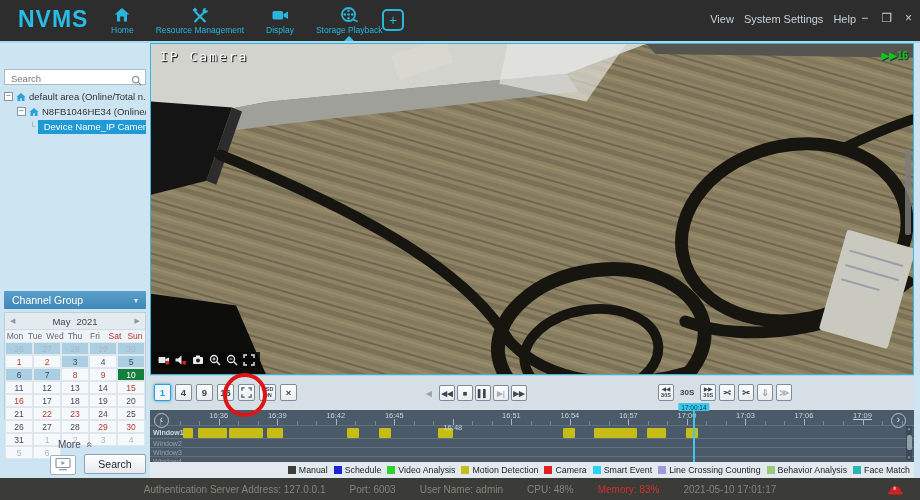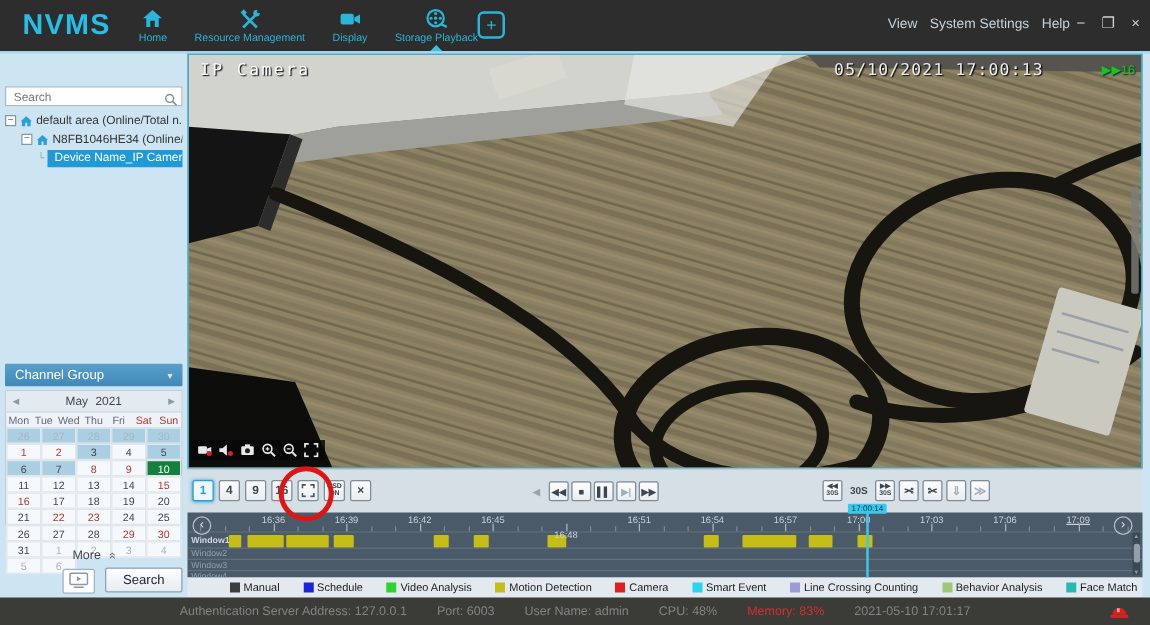--- a/index.html
+++ b/index.html
@@ -49,21 +49,21 @@
   .cal-cell.sel{background:#15803d;color:#fff}
   .more{position:absolute;left:0;top:396px;width:150px;text-align:center;font-size:10px;color:#445;cursor:pointer}
   .more-chev{display:inline-block;transform:rotate(90deg);margin-left:3px;color:#667;font-size:10px}
   .mon-btn{position:absolute;left:50px;top:412px;width:26px;height:20px;background:#fff;border:1px solid #9fb2c2;border-radius:2px;display:flex;align-items:center;justify-content:center;cursor:pointer;padding:0}
   .search-btn{position:absolute;left:84px;top:411px;width:62px;height:20px;background:linear-gradient(#fefefe,#e7ecf0);border:1px solid #8fa2b2;border-radius:2px;font-size:10.5px;color:#223;cursor:pointer;font-family:"Liberation Sans",sans-serif}
   
   .video{position:absolute;left:150px;top:43px;width:764px;height:332px;border:1px solid #38b6e0;box-sizing:border-box;background:#8d8264;overflow:hidden}
   .scene{position:absolute;left:0;top:0;width:100%;height:100%}
   .osd-title{position:absolute;left:9px;top:5px;font-family:"DejaVu Sans Mono",monospace;font-size:13px;color:#fff;text-shadow:1px 1px 1px #000;letter-spacing:2px}
   .osd-time{position:absolute;right:78px;top:5px;font-family:"DejaVu Sans Mono",monospace;font-size:13px;color:#eee;text-shadow:1px 1px 1px #000;letter-spacing:1px}
-  .osd-speed{position:absolute;right:5px;top:6px;color:#17c31d;font-size:10px;font-weight:normal;text-shadow:1px 1px 1px #033}
+  .osd-speed{position:absolute;right:5px;top:6px;color:#17c31d;font-size:10px;font-weight:bold;text-shadow:1px 1px 1px #033}
   .vtoolbar{position:absolute;left:2px;bottom:6px;height:16px;background:rgba(8,8,8,.85);display:flex;align-items:center;gap:5px;padding:0 5px}
   .vt-icon{width:12px;height:12px;cursor:pointer}
   .vt-icon svg{width:100%;height:100%;display:block}
   .vscroll{position:absolute;right:2px;top:105px;width:6px;height:86px;background:rgba(125,125,122,.8);border-radius:2px;cursor:pointer}
   
   .controls{position:absolute;left:150px;top:375px;width:764px;height:35px;background:#d6dfe5;border-top:1px solid #c2ccd2;box-sizing:border-box}
   .cbtn{background:linear-gradient(#fdfdfd,#e9edf0);border:1px solid #7e8c98;border-radius:2px;color:#3a4650;font-size:9.5px;font-weight:bold;display:flex;align-items:center;justify-content:center;box-sizing:border-box;padding:0;cursor:pointer;font-family:"Liberation Sans",sans-serif}
   .grid-cluster{position:absolute;left:4px;top:8px;display:flex;gap:4px;align-items:center}
   .grid-cluster .cbtn{width:17px;height:17px}
   .cbtn.active{border:1px solid #2a9fd8;color:#2a9fd8;background:#eef7fc;box-shadow:0 0 3px #2a9fd8}
@@ -91,21 +91,21 @@
   .tl-row.r0{height:13px}.tl-row.r1{height:9px}.tl-row.r2{height:9px}.tl-row.r3{height:9px}
   .tl-row-label{position:absolute;left:3px;top:1px;font-size:7px;color:#93a1ad;z-index:3}
   .tl-row.r0 .tl-row-label{color:#cdd8e0;font-weight:bold;top:2.5px}
   .tl-seg{position:absolute;top:1.5px;height:10px;background:#c6be16;border-radius:1px;cursor:pointer}
   .playhead{position:absolute;top:0;bottom:0;width:2px;background:#3cc8ec;z-index:6;transform:translateX(-50%);cursor:col-resize}
   .ph-label{position:absolute;top:-7px;transform:translateX(-50%);background:#3cc8ec;color:#06364a;font-size:6.5px;padding:0.5px 3px;border-radius:1px;z-index:45;white-space:nowrap}
   .tl-scroll{position:absolute;right:2px;top:16px;width:6px;height:34px;background:#3b4955;z-index:7;cursor:pointer}
   .tl-thumb{position:absolute;left:0.5px;top:9px;width:5px;height:15px;background:#93a0ab;border-radius:2px}
   .tl-sarrow{position:absolute;left:0;width:6px;font-size:4.5px;color:#93a0ab;text-align:center;line-height:5px}
   
-  .legend{position:absolute;left:150px;top:462px;width:764px;height:16px;background:#e3eaef;display:flex;align-items:center;justify-content:flex-end;gap:19px;padding-right:4px;box-sizing:border-box;overflow:hidden}
+  .legend{position:absolute;left:150px;top:462px;width:764px;height:16px;background:#e3eaef;display:flex;align-items:center;justify-content:flex-end;gap:6px;padding-right:4px;box-sizing:border-box;overflow:hidden}
   .lg-item{display:flex;align-items:center;gap:3px;flex:none}
   .lg-sw{width:8px;height:8px}
   .lg-label{font-size:8.8px;color:#1c1c1c;white-space:nowrap}
   .statusbar{position:absolute;left:0;top:478px;width:920px;height:22px;background:#3b3b37;display:flex;align-items:center;justify-content:center;gap:24px}
   .st-item{font-size:10px;color:#85857d;white-space:nowrap}
   .st-item.red{color:#d03030}
   .alarm{position:absolute;right:16px;top:481px;width:17px;height:15px;cursor:pointer}
   .alarm svg{width:100%;height:100%;display:block}
 </style>
 </head>
@@ -314,21 +314,20 @@
         <path d="M70,112 C220,172 322,232 362,300" stroke-width="11"></path>
         <path d="M362,300 C400,340 470,352 545,330" stroke-width="11"></path>
       </g>
       <g transform="rotate(16 724 247)">
         <rect x="688" y="195" width="72" height="105" rx="3" fill="#cac9c0"></rect>
         <path d="M696,215 h56 M696,230 h56 M696,245 h40" stroke="#9aa0a8" stroke-width="2"></path>
       </g>
       <polygon points="0,252 86,264 116,333 0,333" fill="#0d0d0b"></polygon>
     </svg>
     <div class="osd-title">IP Camera</div>
-    <div class="osd-time">05/10/2021 17:00:13</div>
     <div class="osd-speed"><span>▶▶</span><span>16</span></div>
     <div class="vtoolbar">
       <span class="vt-icon">
           <svg viewBox="0 0 12 12">
             <rect x="0.5" y="3" width="7" height="6" rx="1" fill="#e8e8e8"></rect>
             <path d="M7.5 5 11 3.5V8.5L7.5 7Z" fill="#e8e8e8"></path>
             <circle cx="9.3" cy="8.8" r="2" fill="#d42222"></circle>
           </svg>
         </span>
       <span class="vt-icon">

